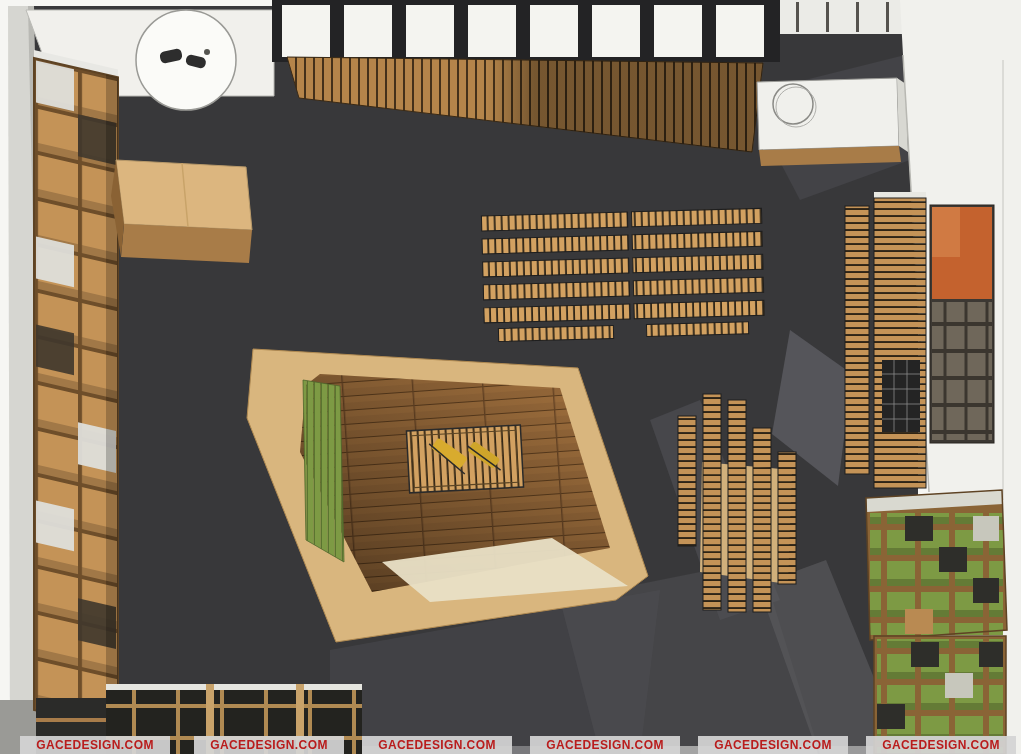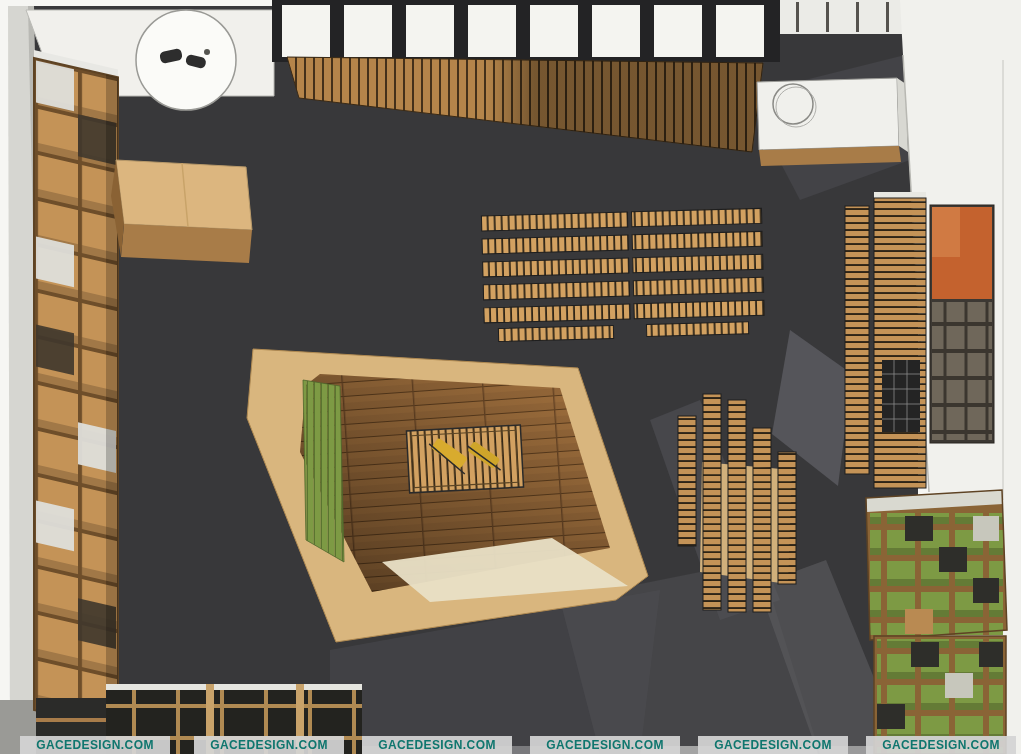--- a/index.html
+++ b/index.html
@@ -1,21 +1,21 @@
 <!DOCTYPE html>
 <html><head>
 <meta charset="utf-8">
 <style>
   html,body{margin:0;padding:0;background:#ffffff;font-family:"Liberation Sans",sans-serif;}
   .stage{position:relative;width:1021px;height:754px;overflow:hidden;background:#f6f6f3;}
   .scene-svg{position:absolute;left:0;top:0;}
   .chip{
     position:absolute;top:736px;height:18px;width:150px;
     background:rgba(212,212,212,.93);
-    color:#0f766e;font-size:12px;font-weight:bold;letter-spacing:.4px;
+    color:#b91c1c;font-size:12px;font-weight:bold;letter-spacing:.4px;
     display:flex;align-items:center;justify-content:center;
     white-space:nowrap;
   }
 </style>
 </head>
 <body>
 
 <div class="stage">
 <svg class="scene-svg" width="1021" height="754" viewBox="0 0 1021 754">
   <defs>

